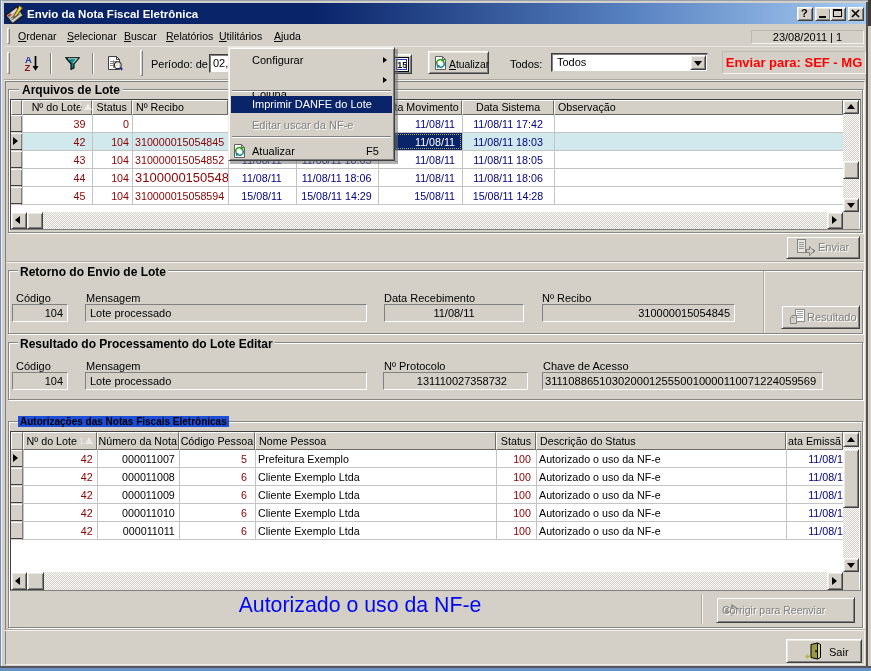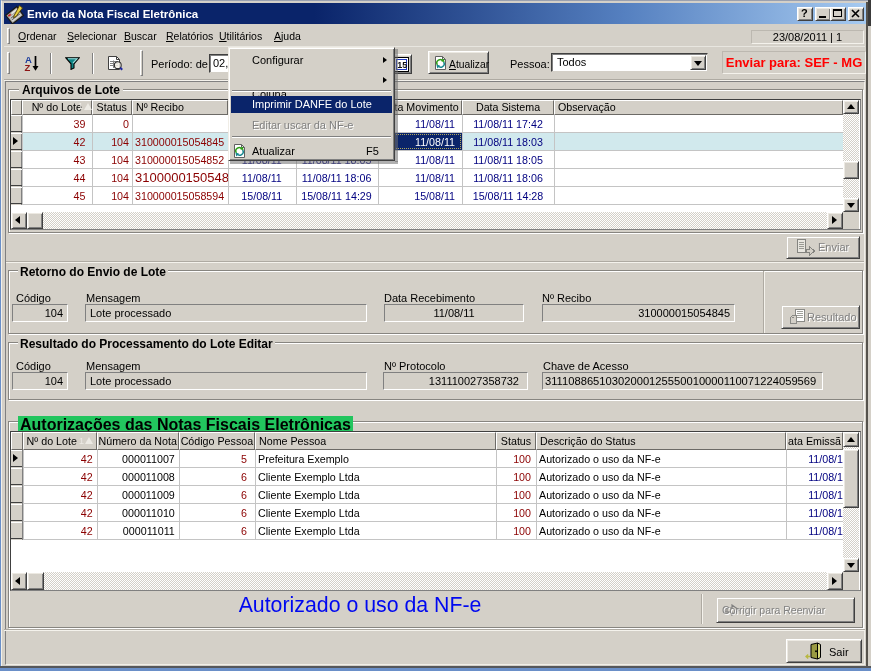--- a/index.html
+++ b/index.html
@@ -96,21 +96,21 @@
 
 <svg class="ab" style="left:434px;top:56px" width="13" height="14" viewBox="0 0 13 14">
 <path d="M1.5 0.5 L8.5 0.5 L11.5 3.5 L11.5 13.5 L1.5 13.5 Z" fill="#fff" stroke="#606060"></path>
 <path d="M8.5 0.5 L8.5 3.5 L11.5 3.5" fill="none" stroke="#606060"></path>
 <path d="M3.4 8.8 A3.3 3.3 0 0 1 9.0 5.2" fill="none" stroke="#30a018" stroke-width="1.5"></path>
 <path d="M9.6 6.0 A3.3 3.3 0 0 1 4.0 9.6" fill="none" stroke="#188890" stroke-width="1.5"></path>
 <path d="M9.8 2.4 L10.5 6.3 L6.8 5.0 Z" fill="#30a018"></path>
     <path d="M3.2 12.4 L2.5 8.5 L6.2 9.8 Z" fill="#188890"></path>
   </svg>
 <div class="ab" style="left:449px;top:58px;font-size:10.3px;line-height:13px"><u>A</u>tualizar</div>
-<div class="ab" style="left:510px;top:58px;font-size:11px">Pessoa:</div>
+<div class="ab" style="left:510px;top:58px;font-size:11px">Todos:</div>
 <div class="ab" style="left:551px;top:53px;width:157px;height:19px;background:#fff;border:1px solid;border-color:#404040 #d4d0c8 #d4d0c8 #404040;box-shadow:inset 1px 1px 0 #808080"></div>
 <div class="ab" style="left:557px;top:56px;font-size:11px">Todos</div>
 <div class="ab rb" style="left:690px;top:55px;width:16px;height:15px"></div>
 <div class="ab t-dn" style="left:694px;top:61px"></div>
 <div class="ab" style="left:722px;top:51px;width:144px;height:23px;border:1px solid;border-color:#bcb8b0 #f4f2ec #f4f2ec #bcb8b0;background:#d4d0c8;text-align:center;font-weight:bold;font-size:13px;line-height:21px;color:#f00">Enviar para: SEF - MG</div>
 <div class="ab" style="left:4px;top:79px;width:861px;height:2px;border-top:1px solid #aeaaa2;border-bottom:1px solid #f4f2ec"></div>
 <div class="ab" style="left:5px;top:81px;width:860px;height:584px;border:1px solid;border-color:#808080 #f0eee8 #f0eee8 #808080;background:#d4d0c8"></div>
 <div class="ab gb" style="left:8px;top:89px;width:855px;height:144px"></div>
 <div class="ab" style="left:19px;top:83px;background:#d4d0c8;padding:0 3px;font-weight:bold;font-size:12px">Arquivos de Lote</div>
 <div class="ab" style="left:10px;top:99px;width:851px;height:131px;background:#fff;border:1px solid;border-color:#404040 #808080 #808080 #404040"></div>
@@ -225,24 +225,24 @@
   </svg>
 <div class="ab dis" style="left:807px;top:311px;font-size:11px">Resultado</div>
 <div class="ab gb" style="left:8px;top:342px;width:855px;height:58px"></div>
 <div class="ab" style="left:18px;top:337px;background:#d4d0c8;padding:0 2px;font-weight:bold;font-size:12px">Resultado do Processamento do Lote Editar</div>
 <div class="ab" style="left:16px;top:360px;font-size:11px">Código</div>
 <div class="ab" style="left:86px;top:360px;font-size:11px">Mensagem</div>
 <div class="ab" style="left:384px;top:360px;font-size:11px">Nº Protocolo</div>
 <div class="ab" style="left:543px;top:360px;font-size:11px">Chave de Acesso</div>
 <div class="ab sb" style="left:12px;top:372px;width:56px;height:18px;background:#d4d0c8;padding-right:4px;text-align:right;line-height:16px;font-size:11px;overflow:hidden">104</div>
 <div class="ab sb" style="left:85px;top:372px;width:282px;height:18px;background:#d4d0c8;padding-left:4px;text-align:left;line-height:16px;font-size:11px;overflow:hidden">Lote processado</div>
-<div class="ab sb" style="left:383px;top:372px;width:145px;height:18px;background:#d4d0c8;padding-right:8px;text-align:right;line-height:16px;font-size:11px;overflow:hidden">131110027358732</div>
+<div class="ab sb" style="left:383px;top:372px;width:145px;height:18px;background:#d4d0c8;padding-right:20px;text-align:right;line-height:16px;font-size:11px;overflow:hidden">131110027358732</div>
 <div class="ab sb" style="left:542px;top:372px;width:281px;height:18px;background:#d4d0c8;padding-left:2px;line-height:16px;font-size:11.2px;overflow:hidden">31110886510302000125550010000110071224059569</div>
 <div class="ab gb" style="left:8px;top:421px;width:855px;height:207px"></div>
-<div class="ab" style="left:18px;top:416px;background:#22c55e;padding:0 2px;font-weight:bold;font-size:16px">Autorizações das Notas Fiscais Eletrônicas</div>
+<div class="ab" style="left:18px;top:416px;background:#1d4ed8;padding:0 2px;font-weight:bold;font-size:10px">Autorizações das Notas Fiscais Eletrônicas</div>
 <div class="ab" style="left:10px;top:431px;width:851px;height:160px;background:#fff;border:1px solid;border-color:#404040 #808080 #808080 #404040"></div>
 <div class="ab hdr" style="left:11.0px;top:432px;width:11.6px;height:18px;font-size:10.7px;line-height:16px;text-align:center"></div>
 <div class="ab hdr" style="left:22.6px;top:432px;width:74.0px;height:18px;padding-left:3px;font-size:10.7px;line-height:16px;text-align:left">Nº do Lote</div>
 <div class="ab hdr" style="left:96.6px;top:432px;width:82.2px;height:18px;font-size:10.7px;line-height:16px;text-align:center">Número da Nota</div>
 <div class="ab hdr" style="left:178.8px;top:432px;width:76.2px;height:18px;font-size:10.7px;line-height:16px;text-align:center">Código Pessoa</div>
 <div class="ab hdr" style="left:255.0px;top:432px;width:241.0px;height:18px;padding-left:3px;font-size:10.7px;line-height:16px;text-align:left">Nome Pessoa</div>
 <div class="ab hdr" style="left:496.0px;top:432px;width:40.0px;height:18px;font-size:10.7px;line-height:16px;text-align:center">Status</div>
 <div class="ab hdr" style="left:536.0px;top:432px;width:250.0px;height:18px;padding-left:3px;font-size:10.7px;line-height:16px;text-align:left">Descrição do Status</div>
 <div class="ab hdr" style="left:786.0px;top:432px;width:57.0px;height:18px;font-size:10.7px;line-height:16px;text-align:center">ata Emissã</div>
 <div class="ab" style="left:79px;top:436px;font-size:9px;color:#eceae4">1</div>

